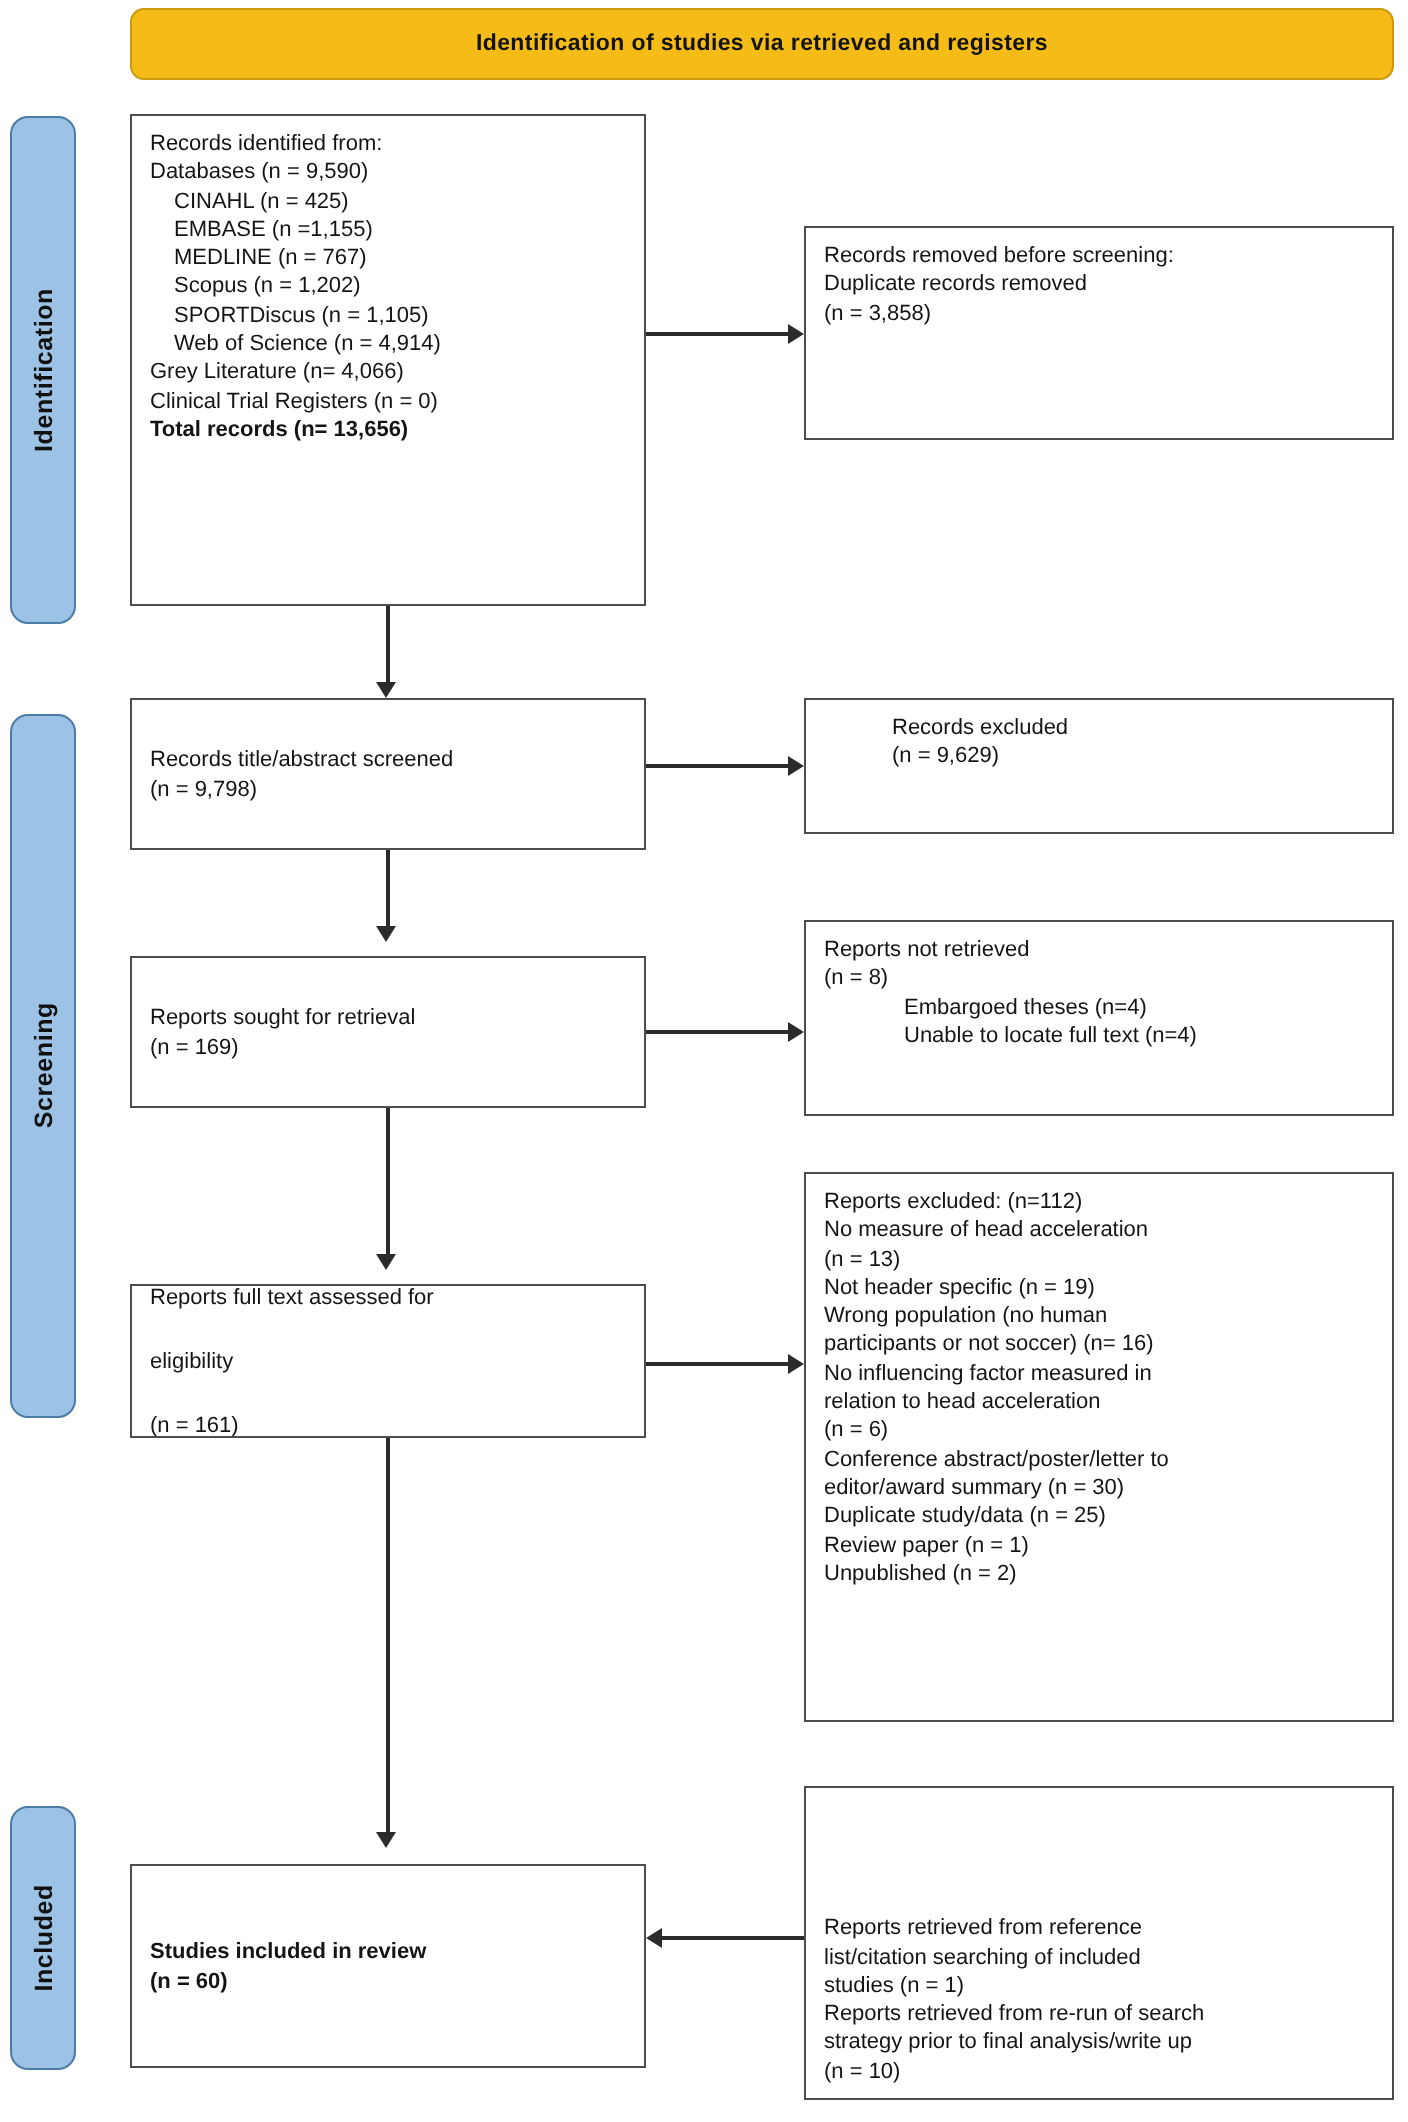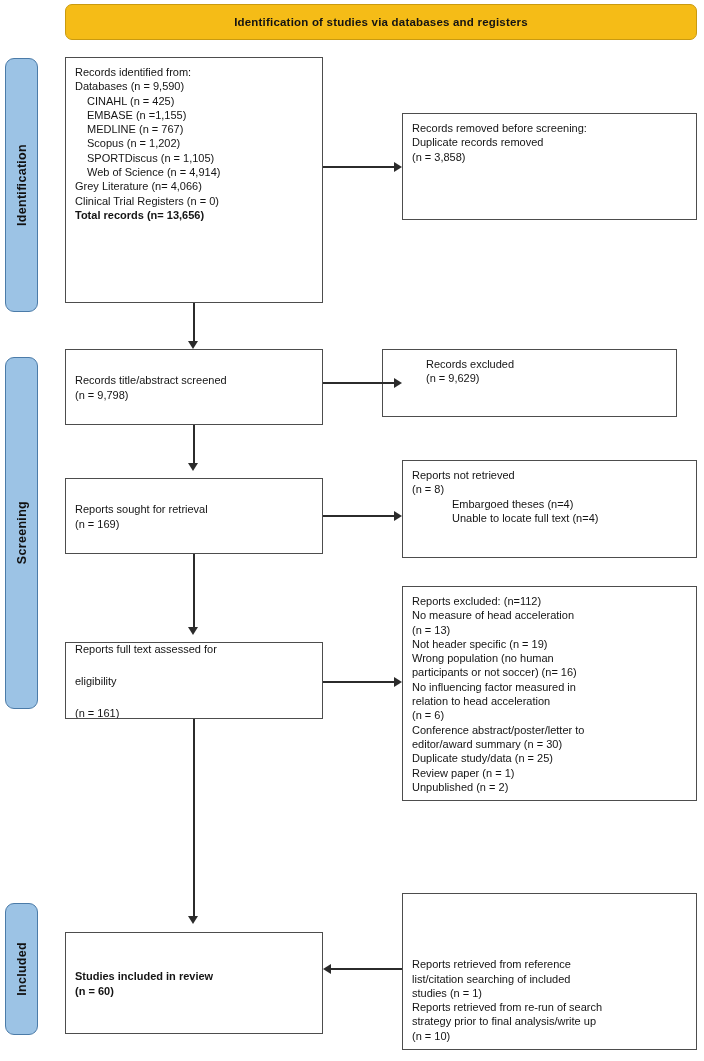--- a/index.html
+++ b/index.html
@@ -85,23 +85,23 @@
 
   
   #box-identified   { left: 65px; top: 57px;  width: 258px; height: 246px; }
   #box-screened     { left: 65px; top: 349px; width: 258px; height: 76px;  display:flex; flex-direction:column; justify-content:center; }
   #box-sought       { left: 65px; top: 478px; width: 258px; height: 76px;  display:flex; flex-direction:column; justify-content:center; }
   #box-fulltext     { left: 65px; top: 642px; width: 258px; height: 77px;  display:flex; flex-direction:column; justify-content:center;gap:18px; }
   #box-included     { left: 65px; top: 932px; width: 258px; height: 102px; display:flex; flex-direction:column; justify-content:center;font-weight:bold; }
 
   
   #box-removed      { left: 402px; top: 113px; width: 295px; height: 107px; }
-  #box-excluded1    { left: 382px; top: 349px; width: 295px; height: 68px; padding-left: 43px; }
+  #box-excluded1    { left: 402px; top: 349px; width: 295px; height: 68px; padding-left: 43px; }
   #box-notretrieved { left: 402px; top: 460px; width: 295px; height: 98px; }
-  #box-excluded2    { left: 402px; top: 586px; width: 295px; height: 215px; }
+  #box-excluded2    { left: 402px; top: 586px; width: 295px; height: 275px; }
   #box-retrieved    { left: 402px; top: 893px; width: 295px; height: 157px; display:flex; flex-direction:column; justify-content:flex-end;}
 
   
   .vline, .hline {
     position: absolute;
     background: #2b2b2b;
   }
   .vline { width: 1.6px; }
   .hline { height: 1.6px; }
 
@@ -124,21 +124,21 @@
     border-bottom: 5px solid transparent;
     border-right: 8px solid #2b2b2b;
   }
 </style>
 </head>
 <body>
 
 <div id="canvas">
 
   <div class="banner">
-    <span>Identification of studies via databases and registers</span>
+    <span>Identification of studies via retrieved and registers</span>
   </div>
 
   <div class="stage-tab" id="tab-identification">
     <span>Identification</span>
   </div>
   <div class="stage-tab" id="tab-screening">
     <span>Screening</span>
   </div>
   <div class="stage-tab" id="tab-included">
     <span>Included</span>

